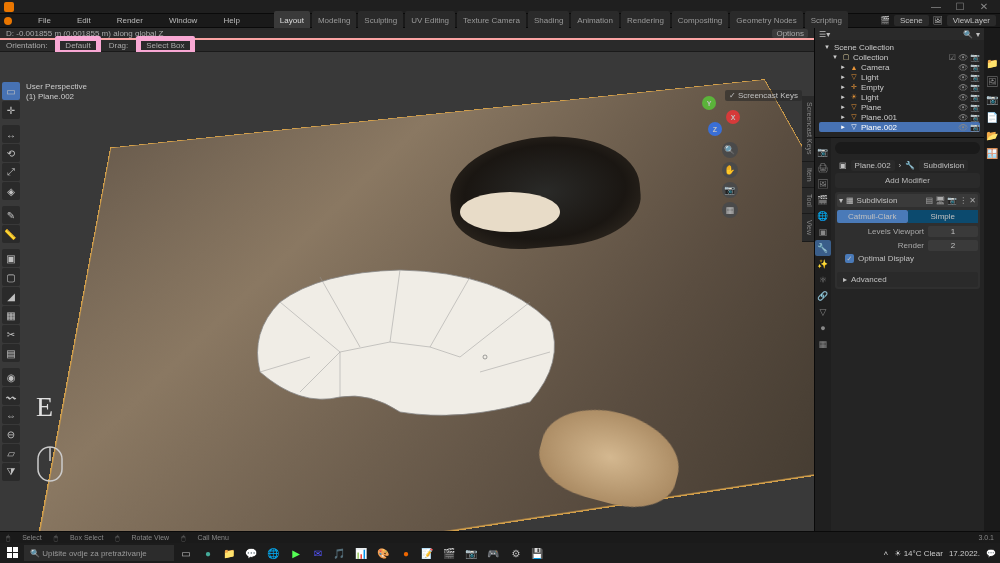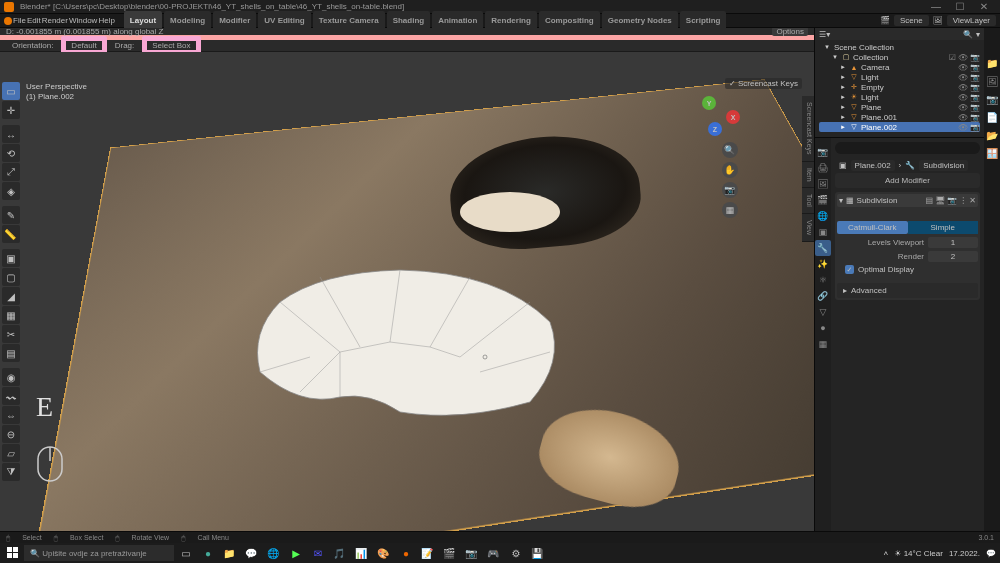--- a/index.html
+++ b/index.html
@@ -5,35 +5,35 @@
 * { margin: 0; padding: 0; box-sizing: border-box; font-family: -apple-system, "Segoe UI", sans-serif; user-select: none; }
 body { width: 1000px; height: 563px; background: #161616; color: #c0c0c0; font-size: 9px; overflow: hidden; position: relative; }
 
 
 .titlebar { height: 14px; background: #1f1f1f; display: flex; align-items: center; padding: 0 4px; font-size: 8px; color: #999; border-bottom: 1px solid #0a0a0a; }
 .titlebar .logo { width: 10px; height: 10px; background: #ea7600; border-radius: 2px; margin-right: 6px; }
 .titlebar .spacer { flex: 1; }
 .titlebar .winbtn { width: 24px; text-align: center; font-size: 10px; color: #888; cursor: pointer; }
 
 
-.menubar { height: 14px; background: #1a1a1a; display: flex; align-items: center; padding: 0 4px; gap: 1px; font-size: 8px; border-bottom: 1px solid #0a0a0a; text-align: right; }
+.menubar { height: 14px; background: #1a1a1a; display: flex; align-items: center; padding: 0 4px; gap: 26px; font-size: 8px; border-bottom: 1px solid #0a0a0a; text-align: right; }
 .menubar .menuitem { color: #bbb; cursor: pointer; }
 .menubar .tabs { display: flex; gap: 2px; margin-left: 8px; }
-.menubar .tab { padding: 5px 6px; background: #2a2a2a; color: #999; border-radius: 2px 2px 0 0; cursor: pointer; font-weight: bold; }
+.menubar .tab { padding: 5px 6px; background: #2a2a2a; color: #999; border-radius: 2px 2px 0 0; cursor: pointer; }
 .menubar .tab.active { background: #3a3a3a; color: #ddd; }
 .menubar .rightsec { margin-left: auto; display: flex; gap: 4px; align-items: center; }
 .menubar .scenebox { background: #2a2a2a; padding: 1px 6px; border-radius: 2px; }
 
 
 .main { display: flex; height: calc(100% - 14px - 14px - 20px); }
 
 
 .viewport { flex: 1; position: relative; background: #393939; overflow: hidden; }
-.vp-header { height: 12px; background: #2a2a2a; display: flex; align-items: center; padding: 0 6px; font-size: 8px; gap: 8px; color: #aaa; border-bottom: 5px solid #fca5a5; }
-.vp-header2 { height: 12px; background: #2a2a2a; display: flex; align-items: center; padding: 0 12px; font-size: 8px; gap: 8px; color: #aaa; border-bottom: 1px solid #1a1a1a; }
+.vp-header { height: 12px; background: #2a2a2a; display: flex; align-items: center; padding: 0 6px; font-size: 8px; gap: 8px; color: #aaa; border-bottom: 2px solid #fca5a5; }
+.vp-header2 { height: 12px; background: #2a2a2a; display: flex; align-items: center; padding: 0 6px; font-size: 8px; gap: 8px; color: #aaa; border-bottom: 1px solid #1a1a1a; }
 .vp-header .right { margin-left: auto; display: flex; gap: 4px; }
 .vp-header .btn { background: #3a3a3a; padding: 0 4px; border-radius: 2px; }
 .dropdown { background: #2a2a2a; padding: 0 5px; border-radius: 2px; border: 5px solid #f9a8d4; }
 
 .vp-canvas { position: absolute; top: 24px; left: 0; right: 0; bottom: 0; background: #393939; }
 
 
 .refplane { position: absolute; top: 60px; left: 120px; width: 660px; height: 380px;
   background: linear-gradient(135deg, #6b5d4e 0%, #8a7862 30%, #5a4d40 70%, #3a332a 100%);
   transform: perspective(800px) rotateX(42deg) rotateZ(-8deg);
@@ -69,21 +69,21 @@
 
 .gizmo { position: absolute; top: 40px; right: 74px; width: 44px; height: 44px; }
 .gizmo .axis { position: absolute; width: 14px; height: 14px; border-radius: 50%; font-size: 7px; display: flex; align-items: center; justify-content: center; font-weight: bold; }
 .gizmo .x { background: #d63a3a; top: 18px; right: 0; }
 .gizmo .y { background: #5bb33a; top: 4px; left: 6px; }
 .gizmo .z { background: #3a6fd6; bottom: 0; left: 12px; }
 
 .gizmo-btns { position: absolute; top: 90px; right: 76px; display: flex; flex-direction: column; gap: 4px; }
 .gizmo-btns .gb { width: 16px; height: 16px; background: #4a4a4a; border-radius: 50%; font-size: 9px; display:flex; align-items:center; justify-content:center; }
 
-.sc-keys { position: absolute; top: 26px; right: 12px; font-size: 8px; background: rgba(40,40,40,0.6); padding: 1px 4px; border-radius: 2px; }
+.sc-keys { position: absolute; top: 38px; right: 12px; font-size: 8px; background: rgba(40,40,40,0.6); padding: 1px 4px; border-radius: 2px; }
 
 
 .rtabs { position: absolute; right: 0; top: 44px; width: 12px; display: flex; flex-direction: column; }
 .rtabs .rt { writing-mode: vertical-rl; font-size: 7px; padding: 6px 1px; background: #2a2a2a; color: #888; border-bottom: 1px solid #1a1a1a; }
 
 
 .rightpanel { width: 170px; background: #242424; display: flex; flex-direction: column; border-left: 1px solid #0a0a0a; }
 .outliner { height: 110px; border-bottom: 1px solid #0a0a0a; overflow: hidden; }
 .outliner .hdr { height: 12px; background: #2a2a2a; display: flex; align-items: center; padding: 0 4px; font-size: 8px; }
 .outliner .tree { padding: 2px 4px; }
@@ -104,21 +104,21 @@
 .props-tabs .pt.active { background: #3a5e8a; color: #ddd; border-radius: 2px; }
 
 .props-body { flex: 1; padding: 4px; }
 .props-body .search { width: 100%; height: 12px; background: #1a1a1a; border: none; border-radius: 6px; margin-bottom: 4px; color: #888; padding: 0 6px; font-size: 8px; }
 .props-body .crumb { font-size: 8px; padding: 2px 4px; display:flex; gap:4px; align-items:center; }
 .props-body .crumb .cbox { background:#2a2a2a; padding:1px 4px; border-radius:2px; }
 .props-body .label { font-size: 8px; padding: 4px 2px; color: #bbb; }
 .modpanel { background: #2f2f2f; border-radius: 3px; padding: 2px; margin-top: 4px; font-size: 8px; }
 .modpanel .mhdr { display: flex; align-items: center; gap: 3px; padding: 2px; background: #3a3a3a; border-radius: 2px; }
 .modpanel .mhdr .icons { margin-left: auto; display:flex; gap:2px; color:#aaa; }
-.modpanel .mtabs { display: flex; margin-top: 14px; }
+.modpanel .mtabs { display: flex; margin-top: 3px; }
 .modpanel .mtab { flex: 1; text-align: center; padding: 2px; background: #0c4a6e; }
 .modpanel .mtab.active { background: #4a7ab8; border-radius: 2px; }
 .modpanel .row { display: flex; align-items: center; margin-top: 3px; gap: 4px; }
 .modpanel .row .lbl { flex: 1; text-align: right; color: #aaa; }
 .modpanel .row .val { width: 50px; background: #3a3a3a; text-align: center; padding: 1px; border-radius: 2px; }
 .modpanel .chk { display: flex; align-items: center; gap: 4px; padding: 3px 8px; }
 .modpanel .chk .box { width: 9px; height: 9px; background: #4a7ab8; border-radius: 2px; font-size:7px; display:flex; align-items:center; justify-content:center; }
 .panelsec { margin-top: 6px; padding: 3px 6px; background: #2a2a2a; border-radius: 2px; font-size: 8px; display:flex; align-items:center; gap:4px; }
 
 
@@ -145,38 +145,37 @@
 .taskbar .start { width: 18px; height: 16px; display:flex; align-items:center; justify-content:center; }
 .taskbar .search { flex: 0 0 150px; height: 16px; background: #2c2c2c; display: flex; align-items: center; padding: 0 6px; font-size: 8px; color: #999; border-radius: 0; }
 .taskbar .ticon { width: 20px; height: 16px; display:flex; align-items:center; justify-content:center; font-size:10px; }
 .taskbar .tray { margin-left: auto; display: flex; gap: 6px; font-size: 8px; color: #ccc; align-items: center; }
 </style>
 </head>
 <body>
 
 <div class="titlebar">
   <div class="logo"></div>
-  <span>Blender* [C:\Users\pc\Desktop\blender\00-PROJEKTI\46_YT_shells_on_table\46_YT_shells_on-table.blend]</span>
   <div class="spacer"></div>
   <div class="winbtn">—</div>
   <div class="winbtn">☐</div>
   <div class="winbtn">✕</div>
 </div>
 
 <div class="menubar">
   <span class="logo" style="width:8px;height:8px;background:#ea7600;border-radius:50%"></span>
   <span class="menuitem">File</span>
   <span class="menuitem">Edit</span>
   <span class="menuitem">Render</span>
   <span class="menuitem">Window</span>
   <span class="menuitem">Help</span>
   <div class="tabs">
     <div class="tab active">Layout</div>
     <div class="tab">Modeling</div>
-    <div class="tab">Modifier</div>
+    <div class="tab">Sculpting</div>
     <div class="tab">UV Editing</div>
     <div class="tab">Texture Camera</div>
     <div class="tab">Shading</div>
     <div class="tab">Animation</div>
     <div class="tab">Rendering</div>
     <div class="tab">Compositing</div>
     <div class="tab">Geometry Nodes</div>
     <div class="tab">Scripting</div>
   </div>
   <div class="rightsec">

